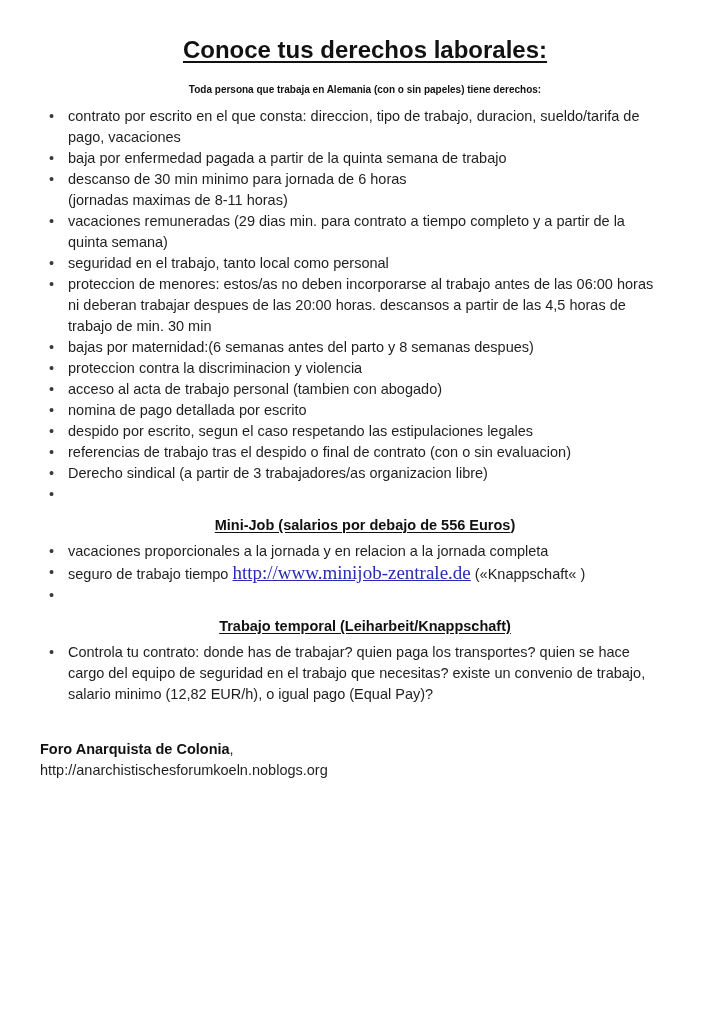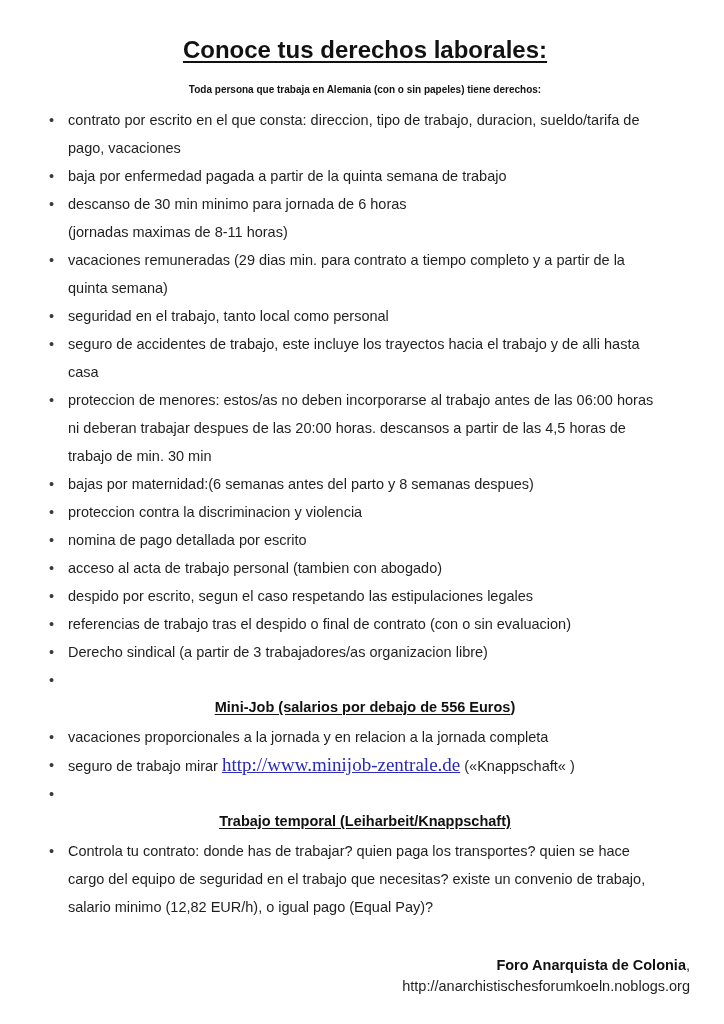--- a/index.html
+++ b/index.html
@@ -37,21 +37,21 @@
     font-size: 10px;
     font-weight: bold;
     color: #111111;
     margin: 0 0 11px 0;
   }
   ul.bullets {
     list-style: none;
     margin: 0;
     padding: 0 0 0 4px;
     font-size: 14.5px;
-    line-height: 28px;
+    line-height: 21px;
   }
   ul.bullets li {
     position: relative;
     padding-left: 24px;
     white-space: pre-line;
     min-height: 20px;
   }
   ul.bullets li::before {
     content: "\2022";
     position: absolute;
@@ -71,21 +71,21 @@
     text-underline-offset: 2px;
   }
   .inline-link {
     font-family: "Liberation Serif", "DejaVu Serif", serif;
     font-size: 19px;
     color: #2a2ab5;
     text-decoration: underline;
     cursor: pointer;
   }
   .footer {
-    text-align: right;
+    text-align: left;
     margin-top: 34px;
     font-size: 14.5px;
     line-height: 21px;
   }
   .footer .org {
     font-weight: bold;
     color: #111111;
   }
 </style>
 </head>
@@ -99,40 +99,38 @@
 
   <ul class="bullets">
     <li>contrato por escrito en el que consta: direccion, tipo de trabajo, duracion, sueldo/tarifa de
 pago, vacaciones</li>
     <li>baja por enfermedad pagada a partir de la quinta semana de trabajo</li>
     <li>descanso de 30 min minimo para jornada de 6 horas
 (jornadas maximas de 8-11 horas)</li>
     <li>vacaciones remuneradas (29 dias min. para contrato a tiempo completo y a partir de la
 quinta semana)</li>
     <li>seguridad en el trabajo, tanto local como personal</li>
-    <li>seguro de accidentes de trabajo, este incluye los trayectos hacia el trabajo y de alli hasta
-casa</li>
     <li>proteccion de menores: estos/as no deben incorporarse al trabajo antes de las 06:00 horas
 ni deberan trabajar despues de las 20:00 horas. descansos a partir de las 4,5 horas de
 trabajo de min. 30 min</li>
     <li>bajas por maternidad:(6 semanas antes del parto y 8 semanas despues)</li>
     <li>proteccion contra la discriminacion y violencia</li>
+    <li>acceso al acta de trabajo personal (tambien con abogado)</li>
     <li>nomina de pago detallada por escrito</li>
-    <li>acceso al acta de trabajo personal (tambien con abogado)</li>
     <li>despido por escrito, segun el caso respetando las estipulaciones legales</li>
     <li>referencias de trabajo tras el despido o final de contrato (con o sin evaluacion)</li>
     <li>Derecho sindical (a partir de 3 trabajadores/as organizacion libre)</li>
     <li></li>
   </ul>
 
   <h2 class="section-heading"><span class="u">Mini-Job (salarios por debajo de 556 Euros</span><span>)</span></h2>
 
   <ul class="bullets">
     <li>vacaciones proporcionales a la jornada y en relacion a la jornada completa</li>
-    <li><span>seguro de trabajo mirar </span><a class="inline-link">http://www.minijob-zentrale.de</a><span> («Knappschaft« )</span></li>
+    <li><span>seguro de trabajo tiempo </span><a class="inline-link">http://www.minijob-zentrale.de</a><span> («Knappschaft« )</span></li>
     <li></li>
   </ul>
 
   <h2 class="section-heading"><span class="u">Trabajo temporal (Leiharbeit/Knappschaft)</span></h2>
 
   <ul class="bullets">
     <li>Controla tu contrato: donde has de trabajar? quien paga los transportes? quien se hace
 cargo del equipo de seguridad en el trabajo que necesitas? existe un convenio de trabajo,
 salario minimo (12,82 EUR/h), o igual pago (Equal Pay)?</li>
   </ul>

